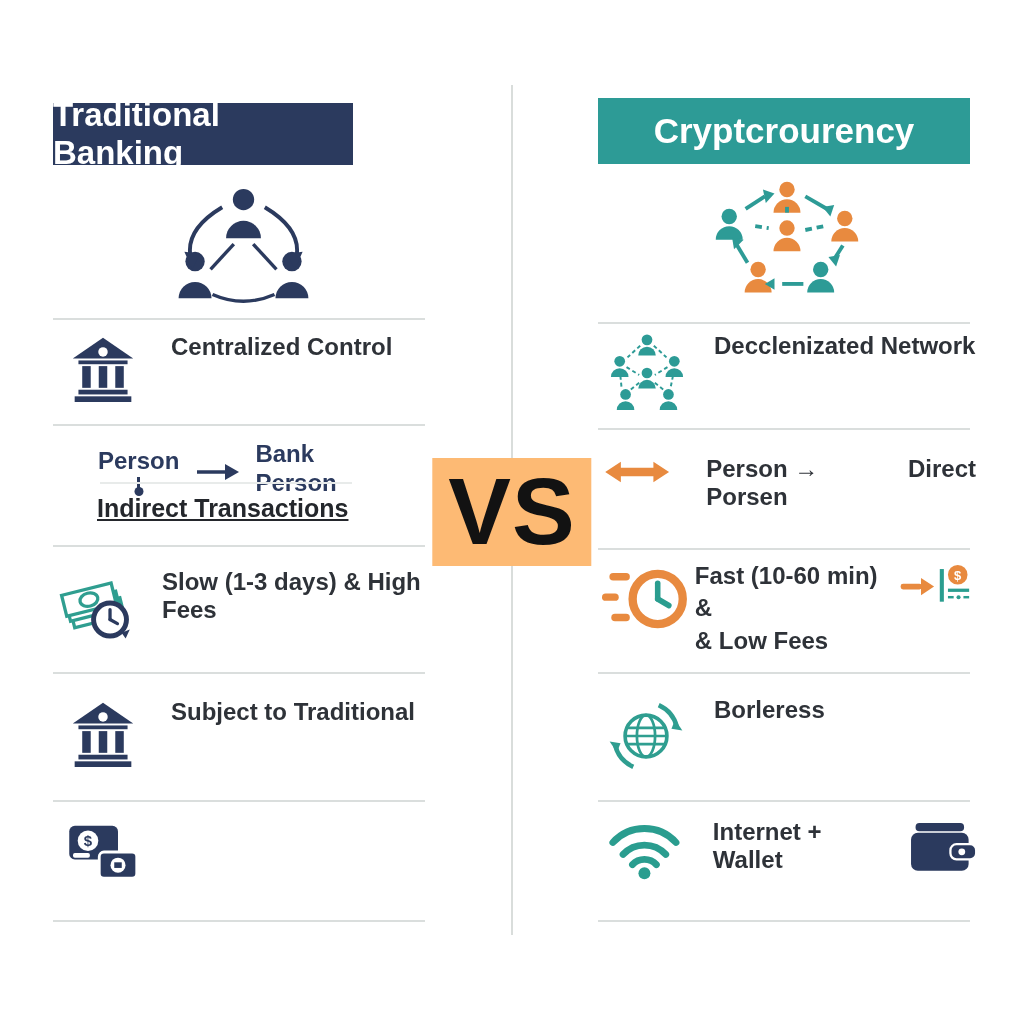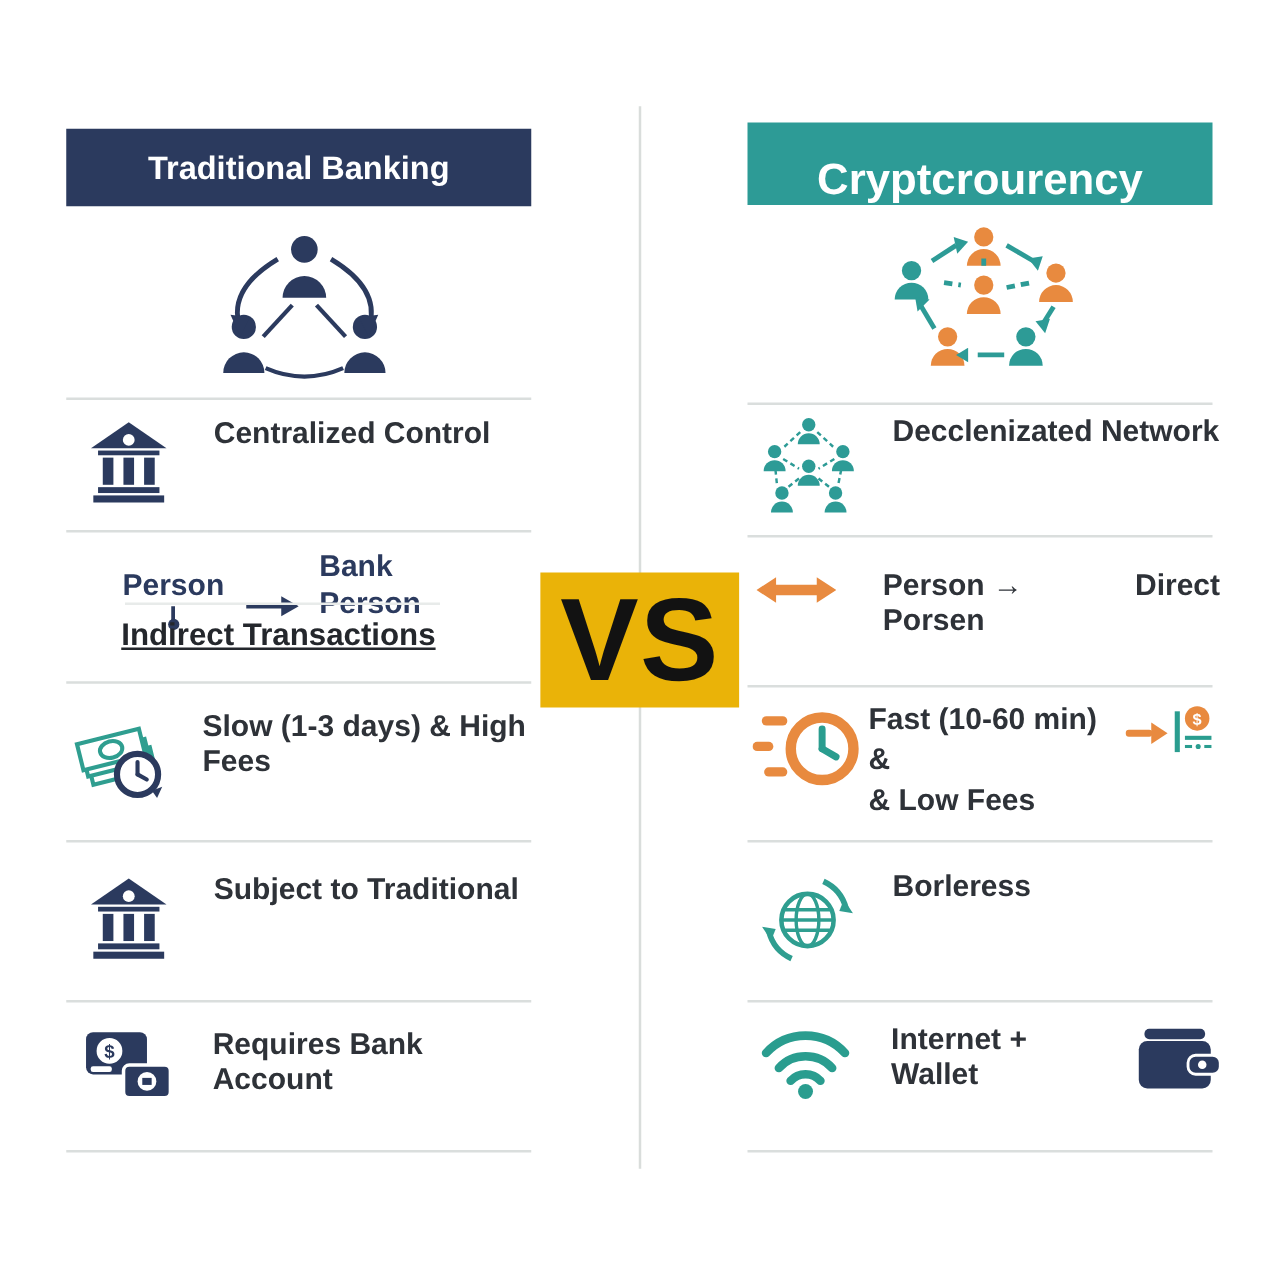--- a/index.html
+++ b/index.html
@@ -1,34 +1,34 @@
 <!DOCTYPE html>
 <html><head>
 <meta charset="utf-8">
 <style>
   html,body{margin:0;padding:0;background:#fff;}
   .canvas{position:relative;width:1024px;height:1024px;background:#ffffff;overflow:hidden;
           font-family:"Liberation Sans", sans-serif;color:#2e3238;}
   .vline{position:absolute;left:511px;top:85px;width:2px;height:850px;background:#d9dddb;}
   .vs{position:absolute;left:512px;top:458px;transform:translateX(-50%);
-      font-size:94px;font-weight:800;color:#121212;background:#eab308;padding:0 16px;
+      font-size:94px;font-weight:800;color:#121212;background:#fdba74;padding:0 16px;
       letter-spacing:1px;line-height:1.15;}
   .hdr{position:absolute;display:flex;align-items:center;justify-content:center;
        color:#fff;font-weight:700;}
-  .hdr-left{left:53px;top:103px;width:372px;height:62px;background:#2b3a5e;font-size:26px;}
-  .hdr-right{left:598px;top:98px;width:372px;height:66px;background:#2d9b96;font-size:35px;align-items:flex-end;}
+  .hdr-left{left:53px;top:103px;width:300px;height:62px;background:#2b3a5e;font-size:33px;}
+  .hdr-right{left:598px;top:98px;width:372px;height:66px;background:#2d9b96;font-size:35px;}
   .hline{position:absolute;height:2px;background:#dadedd;width:372px;}
   .hl-l{left:53px;} .hl-r{left:598px;}
   .row{position:absolute;width:372px;display:flex;align-items:flex-start;}
   .row-l{left:53px;} .row-r{left:598px;}
   .lbl{font-size:24px;font-weight:600;color:#2e3238;}
   .lbl2{font-size:24px;font-weight:600;color:#2e3238;line-height:1.35;}
   .abs{position:absolute;}
   
-  .p2b{position:absolute;left:98px;top:440px;display:flex;align-items:flex-end;gap:16px;
+  .p2b{position:absolute;left:98px;top:440px;display:flex;align-items:center;gap:16px;
        color:#2b3a5e;font-weight:600;font-size:24px;}
   .p2b-from{display:flex;flex-direction:column;align-items:center;}
   .dropline{width:3px;height:13px;background:#2b3a5e;margin-top:2px;position:relative;}
   .dropline .dot{position:absolute;left:50%;bottom:-6px;transform:translateX(-50%);
        width:9px;height:9px;border-radius:50%;background:#2b3a5e;}
   .p2b-to{display:flex;flex-direction:column;line-height:1.2;}
   .p2b-underline{position:absolute;left:100px;top:482px;width:252px;height:2px;background:#e8ebea;}
   .indirect{position:absolute;left:97px;top:494px;font-size:25px;font-weight:600;color:#24272c;text-decoration:underline;}
   .mlauto{margin-left:auto;}
 </style>
@@ -188,21 +188,20 @@
   <div class="row row-l" style="top:822px;height:95px;padding-left:12px;gap:30px">
     <svg width="76" height="60" viewBox="0 0 80 64">
       <rect x="4" y="4" width="52" height="36" rx="6" fill="#2b3a5e"></rect>
       <circle cx="24" cy="20" r="11" fill="#fff"></circle>
       <text x="24" y="26" font-size="16" font-weight="bold" fill="#2b3a5e" text-anchor="middle" font-family="Liberation Sans, sans-serif">$</text>
       <rect x="8" y="33" width="18" height="5" rx="2" fill="#fff"></rect>
       <rect x="36" y="32" width="40" height="28" rx="5" fill="#2b3a5e" stroke="#fff" stroke-width="3"></rect>
       <circle cx="56" cy="46" r="8" fill="#fff"></circle>
       <rect x="52" y="43" width="8" height="6" fill="#2b3a5e"></rect>
     </svg>
-    <span class="lbl">Requires Bank Account</span>
   </div>
 
   <div class="row row-r" style="top:455px;height:70px;padding-left:6px;gap:36px;padding-right:6px">
     <svg width="80" height="34" viewBox="0 0 110 44">
       <polygon points="2,22 28,5 28,15 82,15 82,5 108,22 82,39 82,29 28,29 28,39" fill="#e88a3f"></polygon>
     </svg>
     <span class="lbl">Person → Porsen</span>
     <span class="lbl mlauto">Direct</span>
   </div>
 

